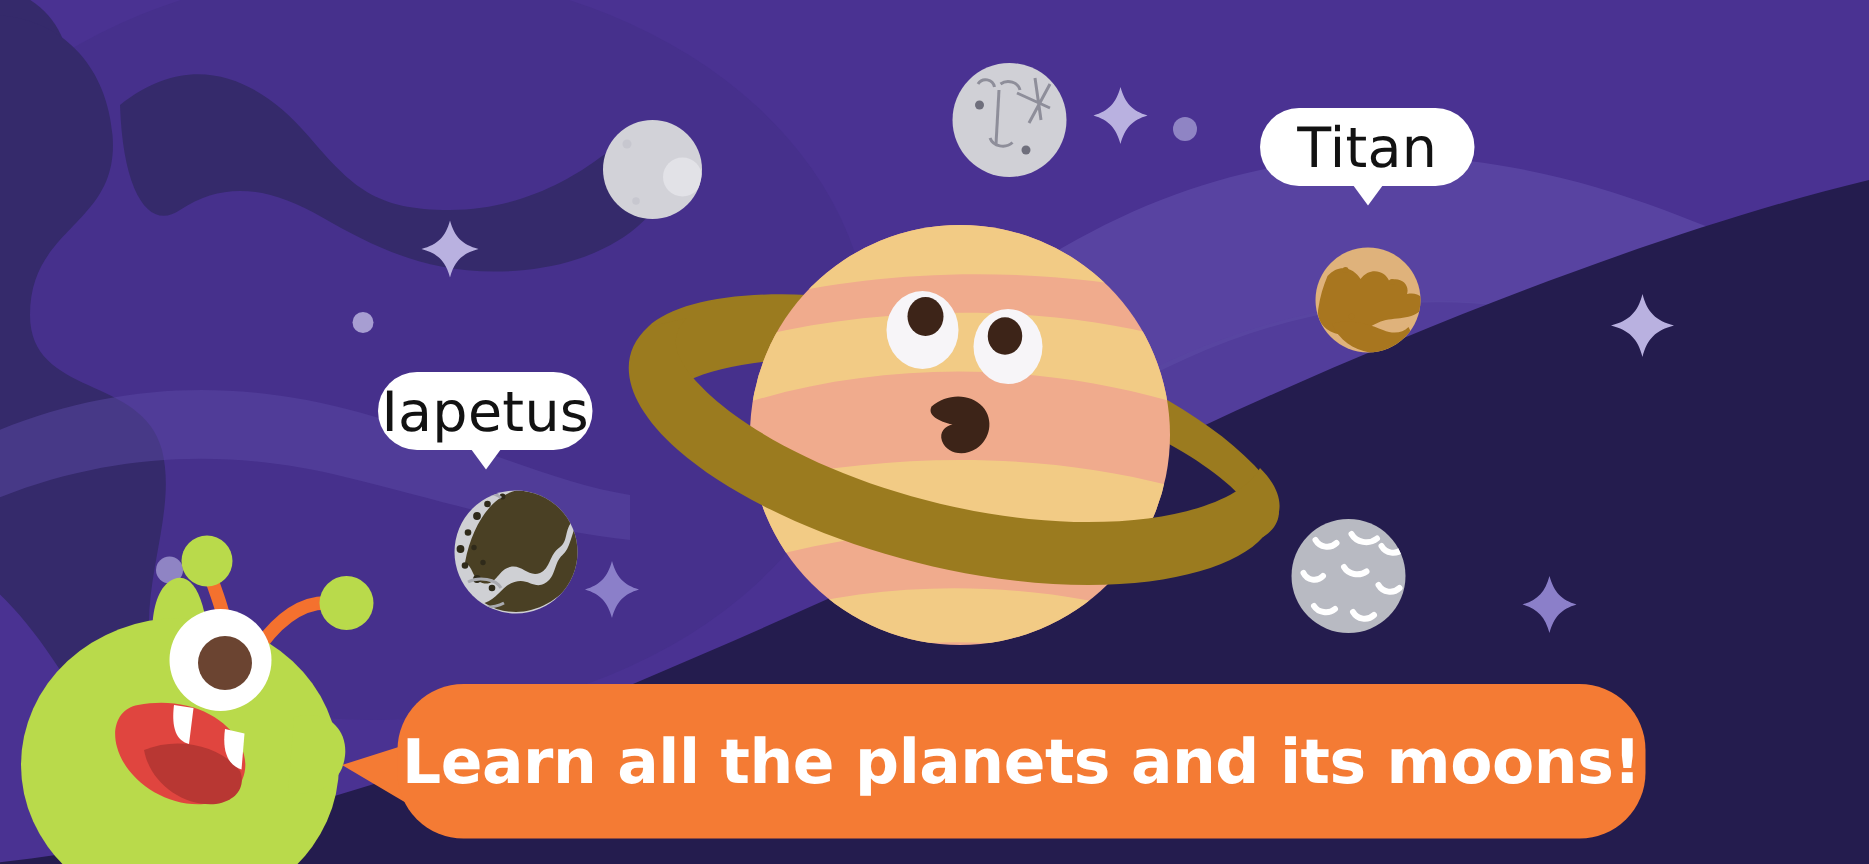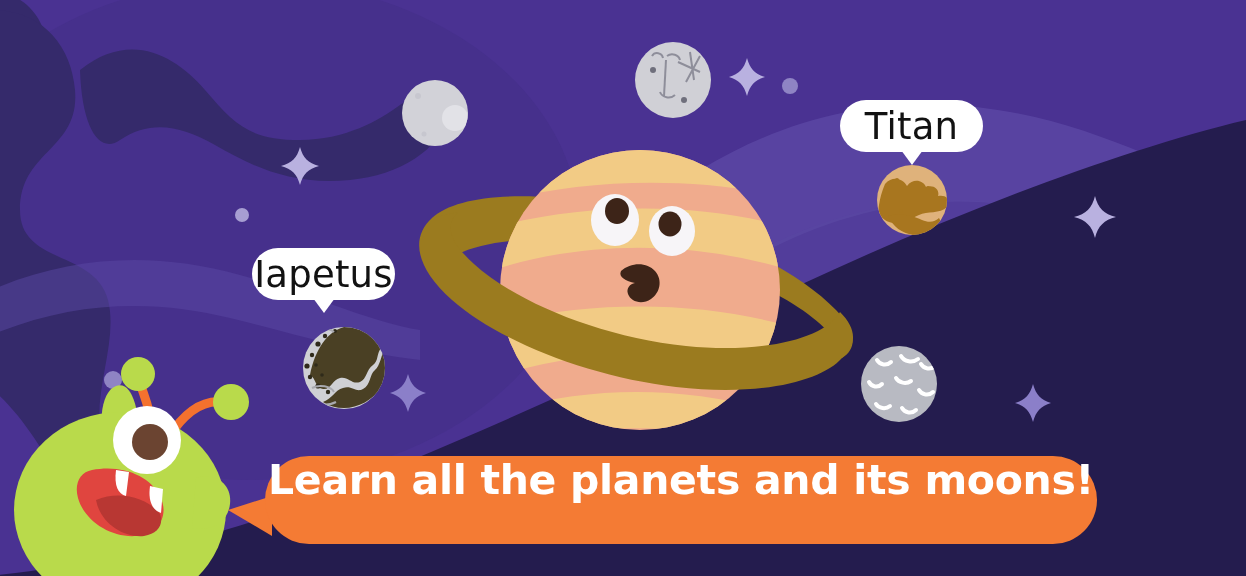--- a/index.html
+++ b/index.html
@@ -20,28 +20,28 @@
     font-family:"DejaVu Sans",sans-serif;
     font-weight:400;letter-spacing:.2px;line-height:1;
   }
   .bubble .tail{
     position:absolute;left:50%;bottom:-13px;margin-left:-11px;
     width:0;height:0;border-left:11px solid transparent;
     border-right:11px solid transparent;border-top:15px solid #ffffff;
   }
   #bubble-iapetus{left:252px;top:248px;width:143px;height:52px;}
   #bubble-iapetus .btext{font-size:37px;}
-  #bubble-titan{left:840px;top:100px;width:143px;height:52px;}
+  #bubble-titan{left:840px;top:72px;width:143px;height:52px;}
   #bubble-titan .btext{font-size:37px;}
 
   
   #banner{
-    position:absolute;left:265px;top:456px;width:832px;height:88px;
+    position:absolute;left:265px;top:456px;width:832px;height:103px;
     background:#f47b34;border-radius:44px;
-    display:flex;justify-content:center;
+    display:flex;align-items:center;justify-content:center;
   }
   #banner .btxt{
     font-family:"DejaVu Sans",sans-serif;font-weight:700;font-size:41px;
     color:#ffffff;letter-spacing:-.3px;white-space:nowrap;
   }
   #banner-tail{
     position:absolute;left:228px;top:496px;width:0;height:0;
     border-top:14px solid transparent;border-bottom:26px solid transparent;
     border-right:44px solid #f47b34;
   }

